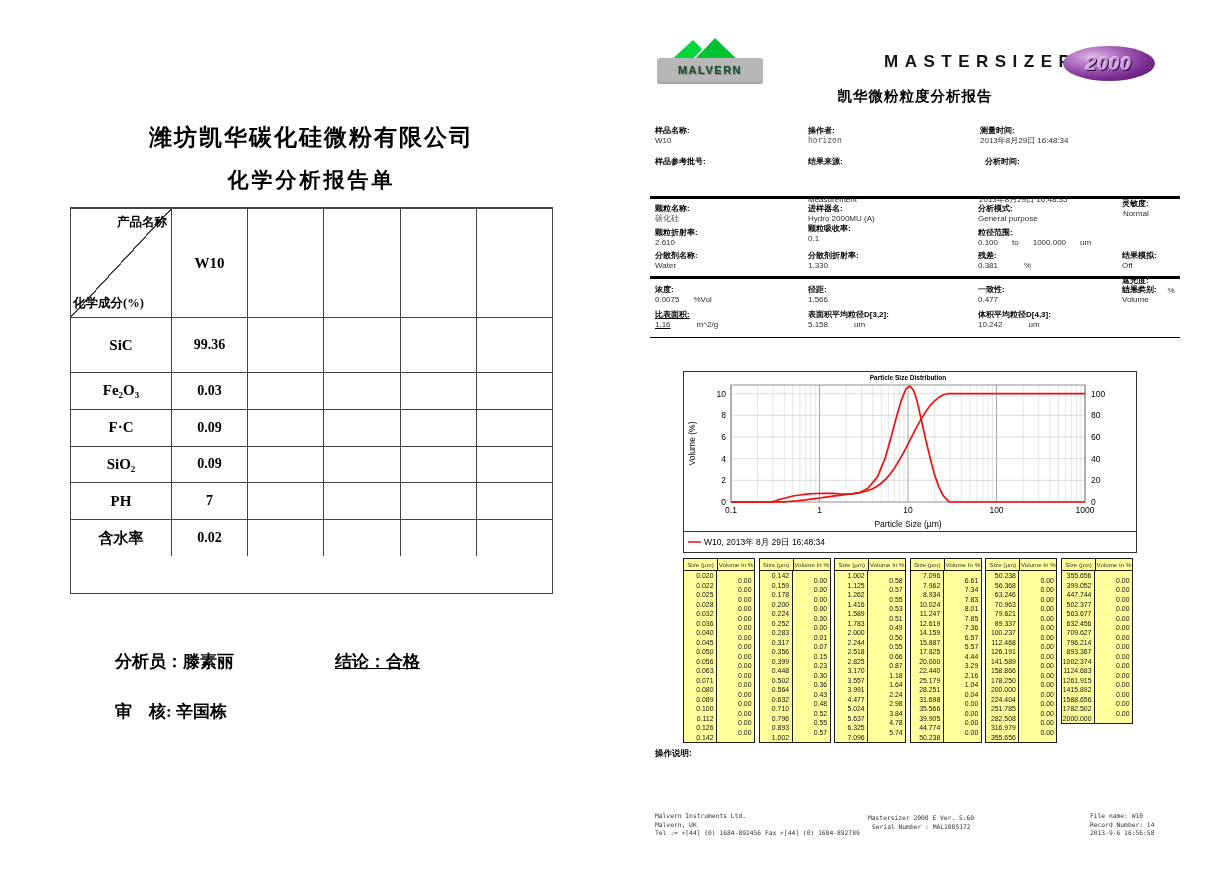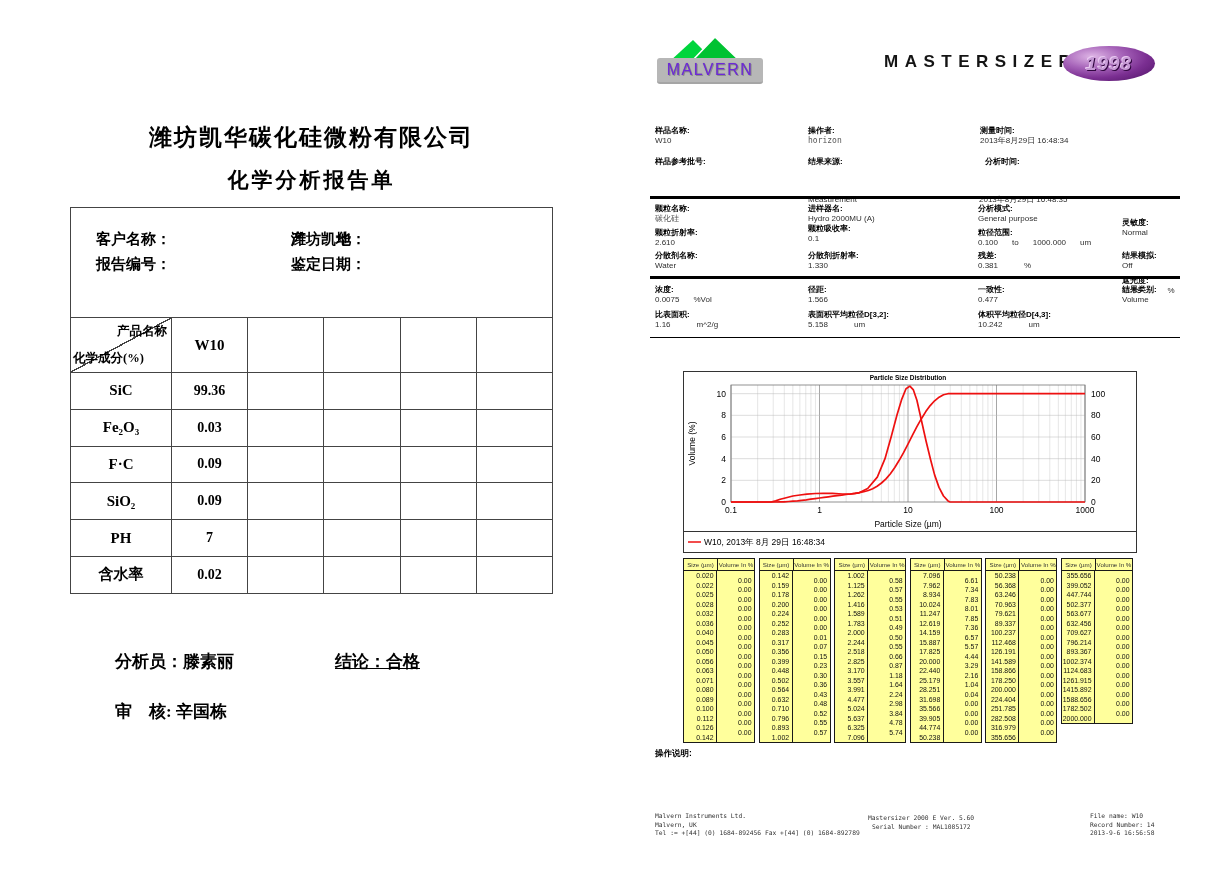--- a/index.html
+++ b/index.html
@@ -31,21 +31,21 @@
   .r-title{left:650px;top:87px;width:530px;text-align:center;font-size:14.5px;font-weight:bold;letter-spacing:1px;}
   .ms-text{left:884px;top:52px;font-size:17px;font-weight:bold;letter-spacing:6.5px;color:#141414;font-family:"Liberation Sans",sans-serif;}
   .ms-badge{left:1063px;top:46px;width:92px;height:35px;border-radius:50%;
             background:radial-gradient(ellipse at 32% 30%,#dfb6e6 0%,#a562b8 35%,#7b2f92 62%,#4a1060 100%);
             display:flex;align-items:center;justify-content:center;}
   .ms-badge span{font-style:italic;font-weight:bold;font-size:19px;color:#c79ad6;
                  text-shadow:1px 1px 0 #30063f,-1px -1px 0 #e8c8f0;letter-spacing:1px;}
   .mv-logo{left:657px;top:33px;width:110px;height:53px;}
   .mv-bar{position:absolute;left:0;bottom:2px;width:106px;height:24px;background:#b7b7b7;border-radius:3px;
           display:flex;align-items:center;justify-content:center;border-bottom:2px solid #a5a5a5;}
-  .mv-bar span{color:#6d28d9;font-weight:normal;font-size:16px;letter-spacing:1.5px;
+  .mv-bar span{color:#14532d;font-weight:bold;font-size:11px;letter-spacing:1.5px;
                text-shadow:0 0 1px #7d7d7d,1px 1px 0 #8d8d8d;}
   .fld{position:absolute;font-size:8px;line-height:10px;white-space:nowrap;}
   .fl{font-weight:bold;color:#000;}
   .fv{color:#2e2e2e;}
   .fv.gap{margin-top:28px;}
   .mono{font-family:"DejaVu Sans Mono","Liberation Mono",monospace;color:#555;}
   .unit{display:inline-block;margin-left:14px;}
   .u2{margin-left:26px;}
   .d-row{left:655px;top:348px;width:512px;display:flex;justify-content:space-between;
          font-family:"DejaVu Sans Mono","Liberation Mono",monospace;font-size:8px;color:#111;}
@@ -64,29 +64,20 @@
 </style>
 </head>
 <body>
 
 <div class="page">
 
   <div class="abs l-subtitle serif">化学分析报告单</div>
   <div class="abs l-title serif">潍坊凯华碳化硅微粉有限公司</div>
 
   <div class="ltable serif abs" id="ltable" style="position:absolute;">
-    <div class="lt-info">
-      <span style="left:25px;top:22px;">客户名称：</span>
-      <span style="left:220px;top:22px;">
-          <span>产　　地：</span>
-          <span>潍坊凯华</span>
-        </span>
-      <span style="left:25px;top:47px;">报告编号：</span>
-      <span style="left:220px;top:47px;">鉴定日期：</span>
-    </div>
     <div class="lt-diag first">
       <span class="tr">产品名称</span>
       <span class="bl">化学成分(%)</span>
     </div>
 
   <div class="lt-cell lt-name">W10</div>
       <div class="lt-cell lt-name"></div>
       <div class="lt-cell lt-name"></div>
       <div class="lt-cell lt-name"></div>
       <div class="lt-cell lt-name"></div>
@@ -142,22 +133,23 @@
     <svg width="110" height="30" style="position:absolute;left:10px;top:0;">
       <polygon points="2,29 26,7 48,29" fill="#00d53c"></polygon>
       <polygon points="24,29 48,4 74,29" fill="#00c232" stroke="#ffffff" stroke-width="1.6"></polygon>
     </svg>
     <div class="mv-bar">
         <span>MALVERN</span>
       </div>
   </div>
   <div class="abs ms-text">MASTERSIZER</div>
   <div class="abs ms-badge">
-      <span>1998</span>
-    </div>
+      <span>2000</span>
+    </div>
+  <div class="abs r-title">凯华微粉粒度分析报告</div>
 
   <div class="fld" style="left:655px;top:126px;">
       <div class="fl">样品名称:</div>
       <div class="fv">W10</div>
     </div>
   <div class="fld" style="left:808px;top:126px;">
       <div class="fl">操作者:</div>
       <div class="fv mono">horizon</div>
     </div>
   <div class="fld" style="left:980px;top:126px;">
@@ -183,21 +175,21 @@
       <div class="fv mono">碳化硅</div>
     </div>
   <div class="fld" style="left:808px;top:204px;">
       <div class="fl">进样器名:</div>
       <div class="fv">Hydro 2000MU (A)</div>
     </div>
   <div class="fld" style="left:978px;top:204px;">
       <div class="fl">分析模式:</div>
       <div class="fv">General purpose</div>
     </div>
-  <div class="fld" style="left:1122px;top:218px;">
+  <div class="fld" style="left:1122px;top:199px;text-align:right;">
       <div class="fl">灵敏度:</div>
       <div class="fv">Normal</div>
     </div>
 
   <div class="fld" style="left:655px;top:228px;">
       <div class="fl">颗粒折射率:</div>
       <div class="fv">2.610</div>
     </div>
   <div class="fld" style="left:808px;top:224px;">
       <div class="fl">颗粒吸收率:</div>
@@ -241,21 +233,21 @@
     </div>
   <div class="fld" style="left:978px;top:285px;">
       <div class="fl">一致性:</div>
       <div class="fv">0.477</div>
     </div>
   <div class="fld" style="left:1122px;top:285px;">
       <div class="fl">结果类别:</div>
       <div class="fv">Volume</div>
     </div>
 
-  <div class="fld" style="left:655px;top:310px;">
+  <div class="fld" style="left:655px;top:310px;text-decoration:underline;">
       <div class="fl">比表面积:</div>
       <div class="fv"><span>1.16</span><span class="unit u2">m^2/g</span></div>
     </div>
   <div class="fld" style="left:808px;top:310px;">
       <div class="fl">表面积平均粒径D[3,2]:</div>
       <div class="fv"><span>5.158</span><span class="unit u2">um</span></div>
     </div>
   <div class="fld" style="left:978px;top:310px;">
       <div class="fl">体积平均粒径D[4,3]:</div>
       <div class="fv"><span>10.242</span><span class="unit u2">um</span></div>

